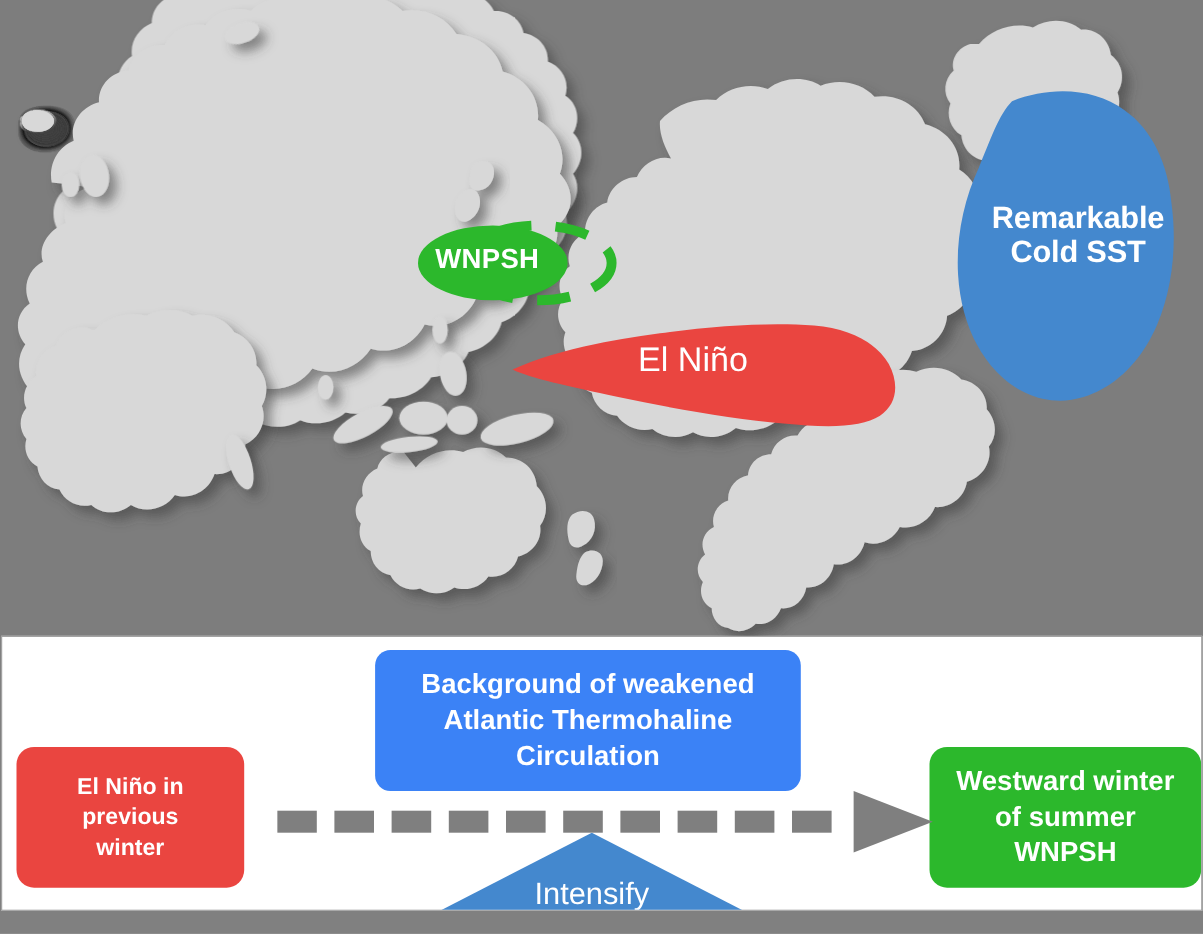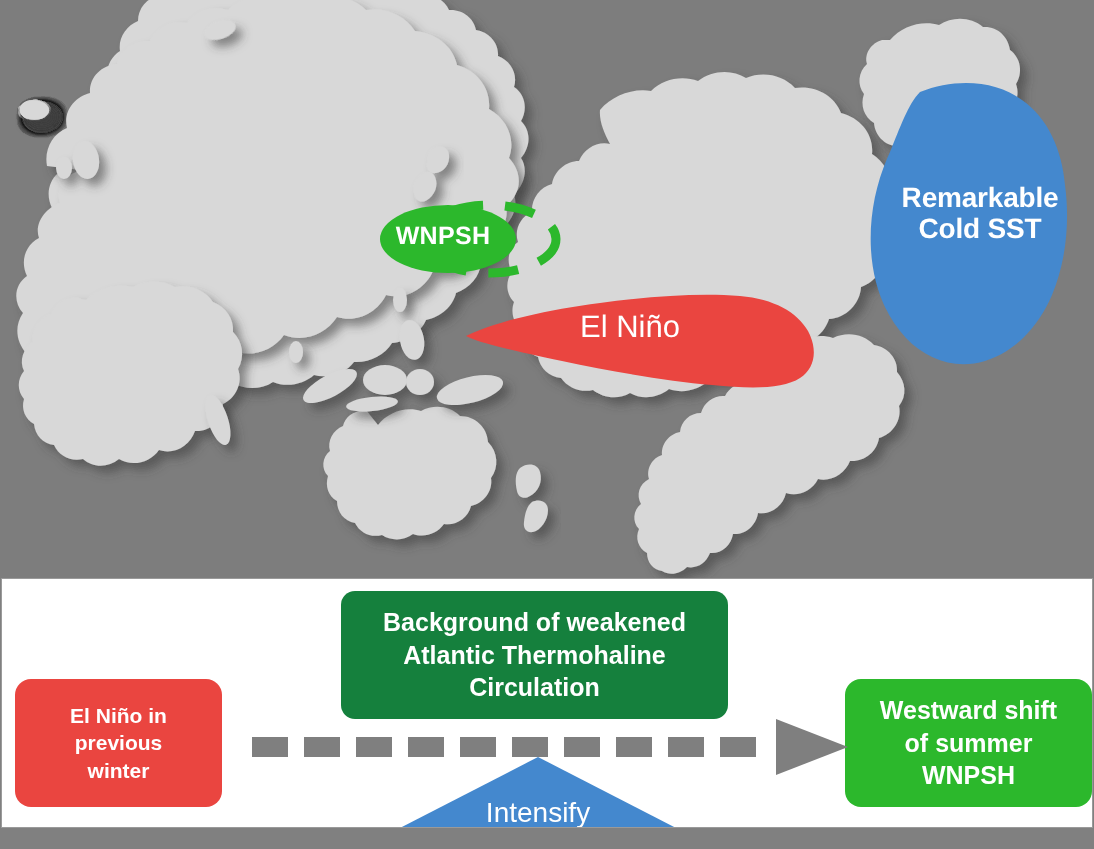--- a/index.html
+++ b/index.html
@@ -109,21 +109,21 @@
     border-radius: 16px;
     font-size: 21px;
     padding: 0 10px;
   }
 
   #box-amoc {
     left: 339px;
     top: 12px;
     width: 387px;
     height: 128px;
-    background: #15803d;
+    background: #3b82f6;
     border-radius: 14px;
     font-size: 25px;
     padding: 0 12px;
   }
 
   #box-westward {
     left: 843px;
     top: 100px;
     width: 247px;
     height: 128px;
@@ -2571,21 +2571,21 @@
   <div id="flow-panel">
 
     <div class="flow-box" id="box-elnino-winter">El Niño in
 previous
 winter</div>
 
     <div class="flow-box" id="box-amoc">Background of weakened
 Atlantic Thermohaline
 Circulation</div>
 
-    <div class="flow-box" id="box-westward">Westward shift
+    <div class="flow-box" id="box-westward">Westward winter
 of summer
 WNPSH</div>
 
     <svg id="flow-arrow" viewBox="0 0 598 60">
       <g fill="#7f7f7f">
         <rect x="0" y="20" width="36" height="20"></rect>
         <rect x="52" y="20" width="36" height="20"></rect>
         <rect x="104" y="20" width="36" height="20"></rect>
         <rect x="156" y="20" width="36" height="20"></rect>
         <rect x="208" y="20" width="36" height="20"></rect>

